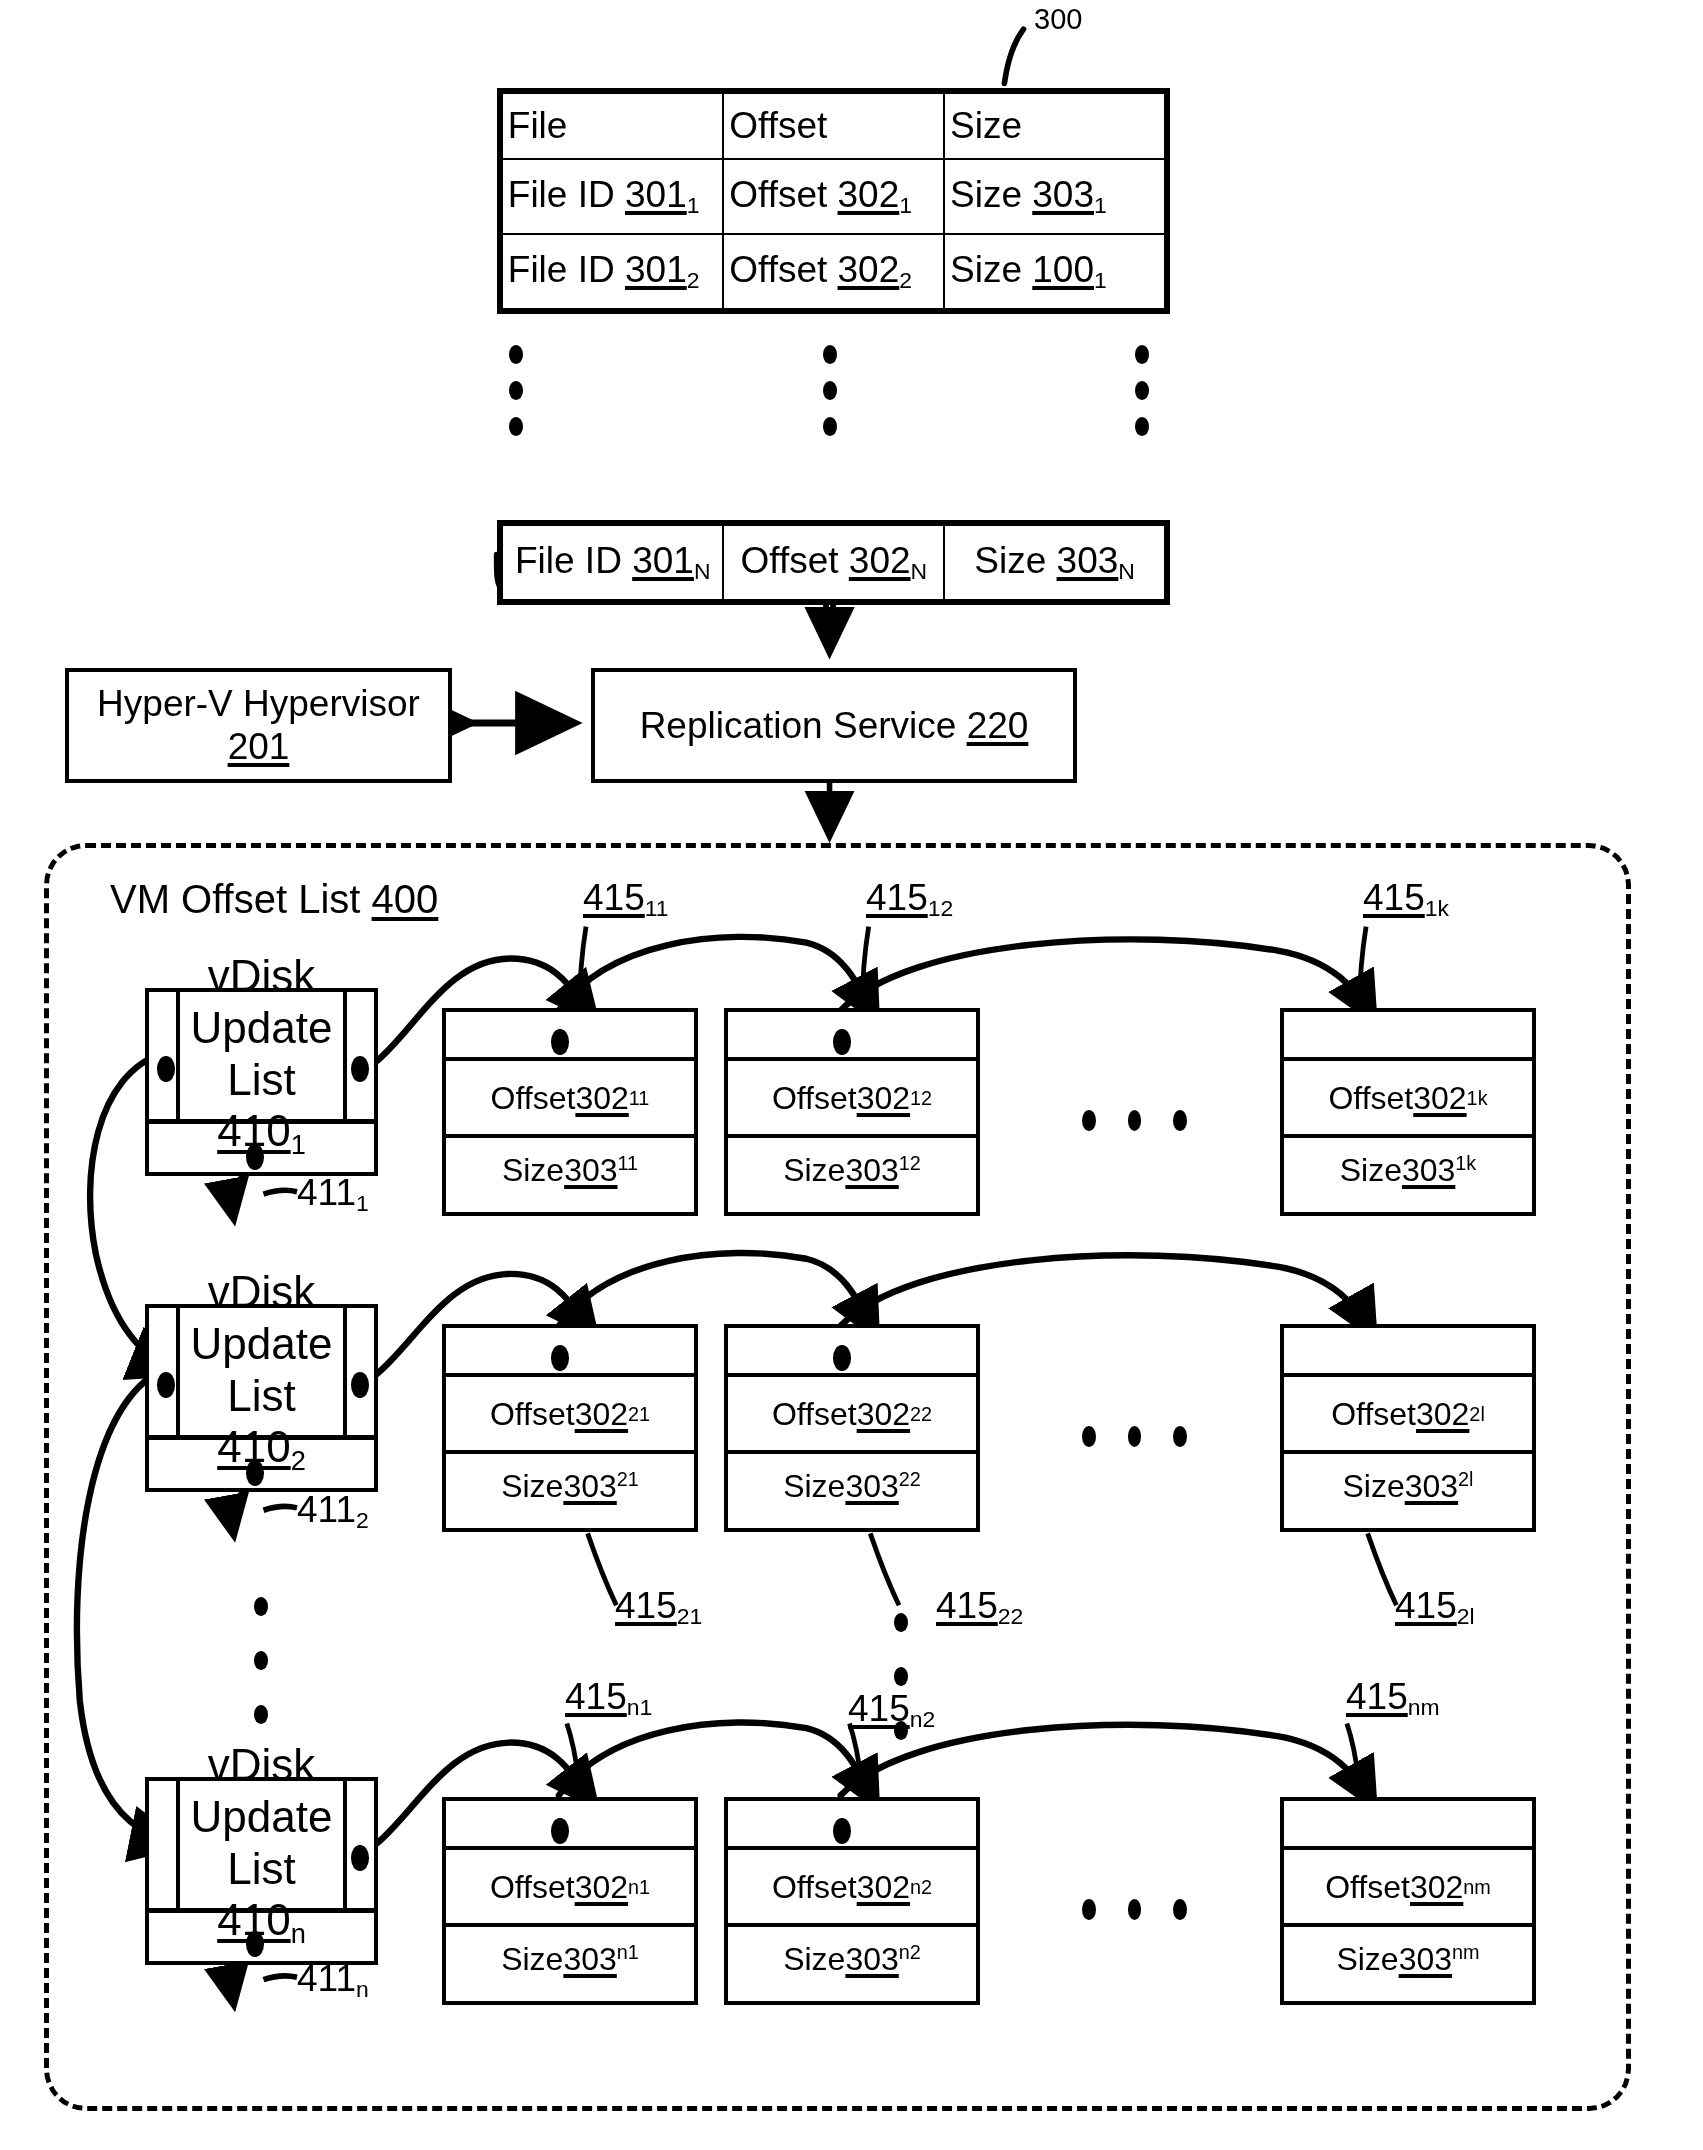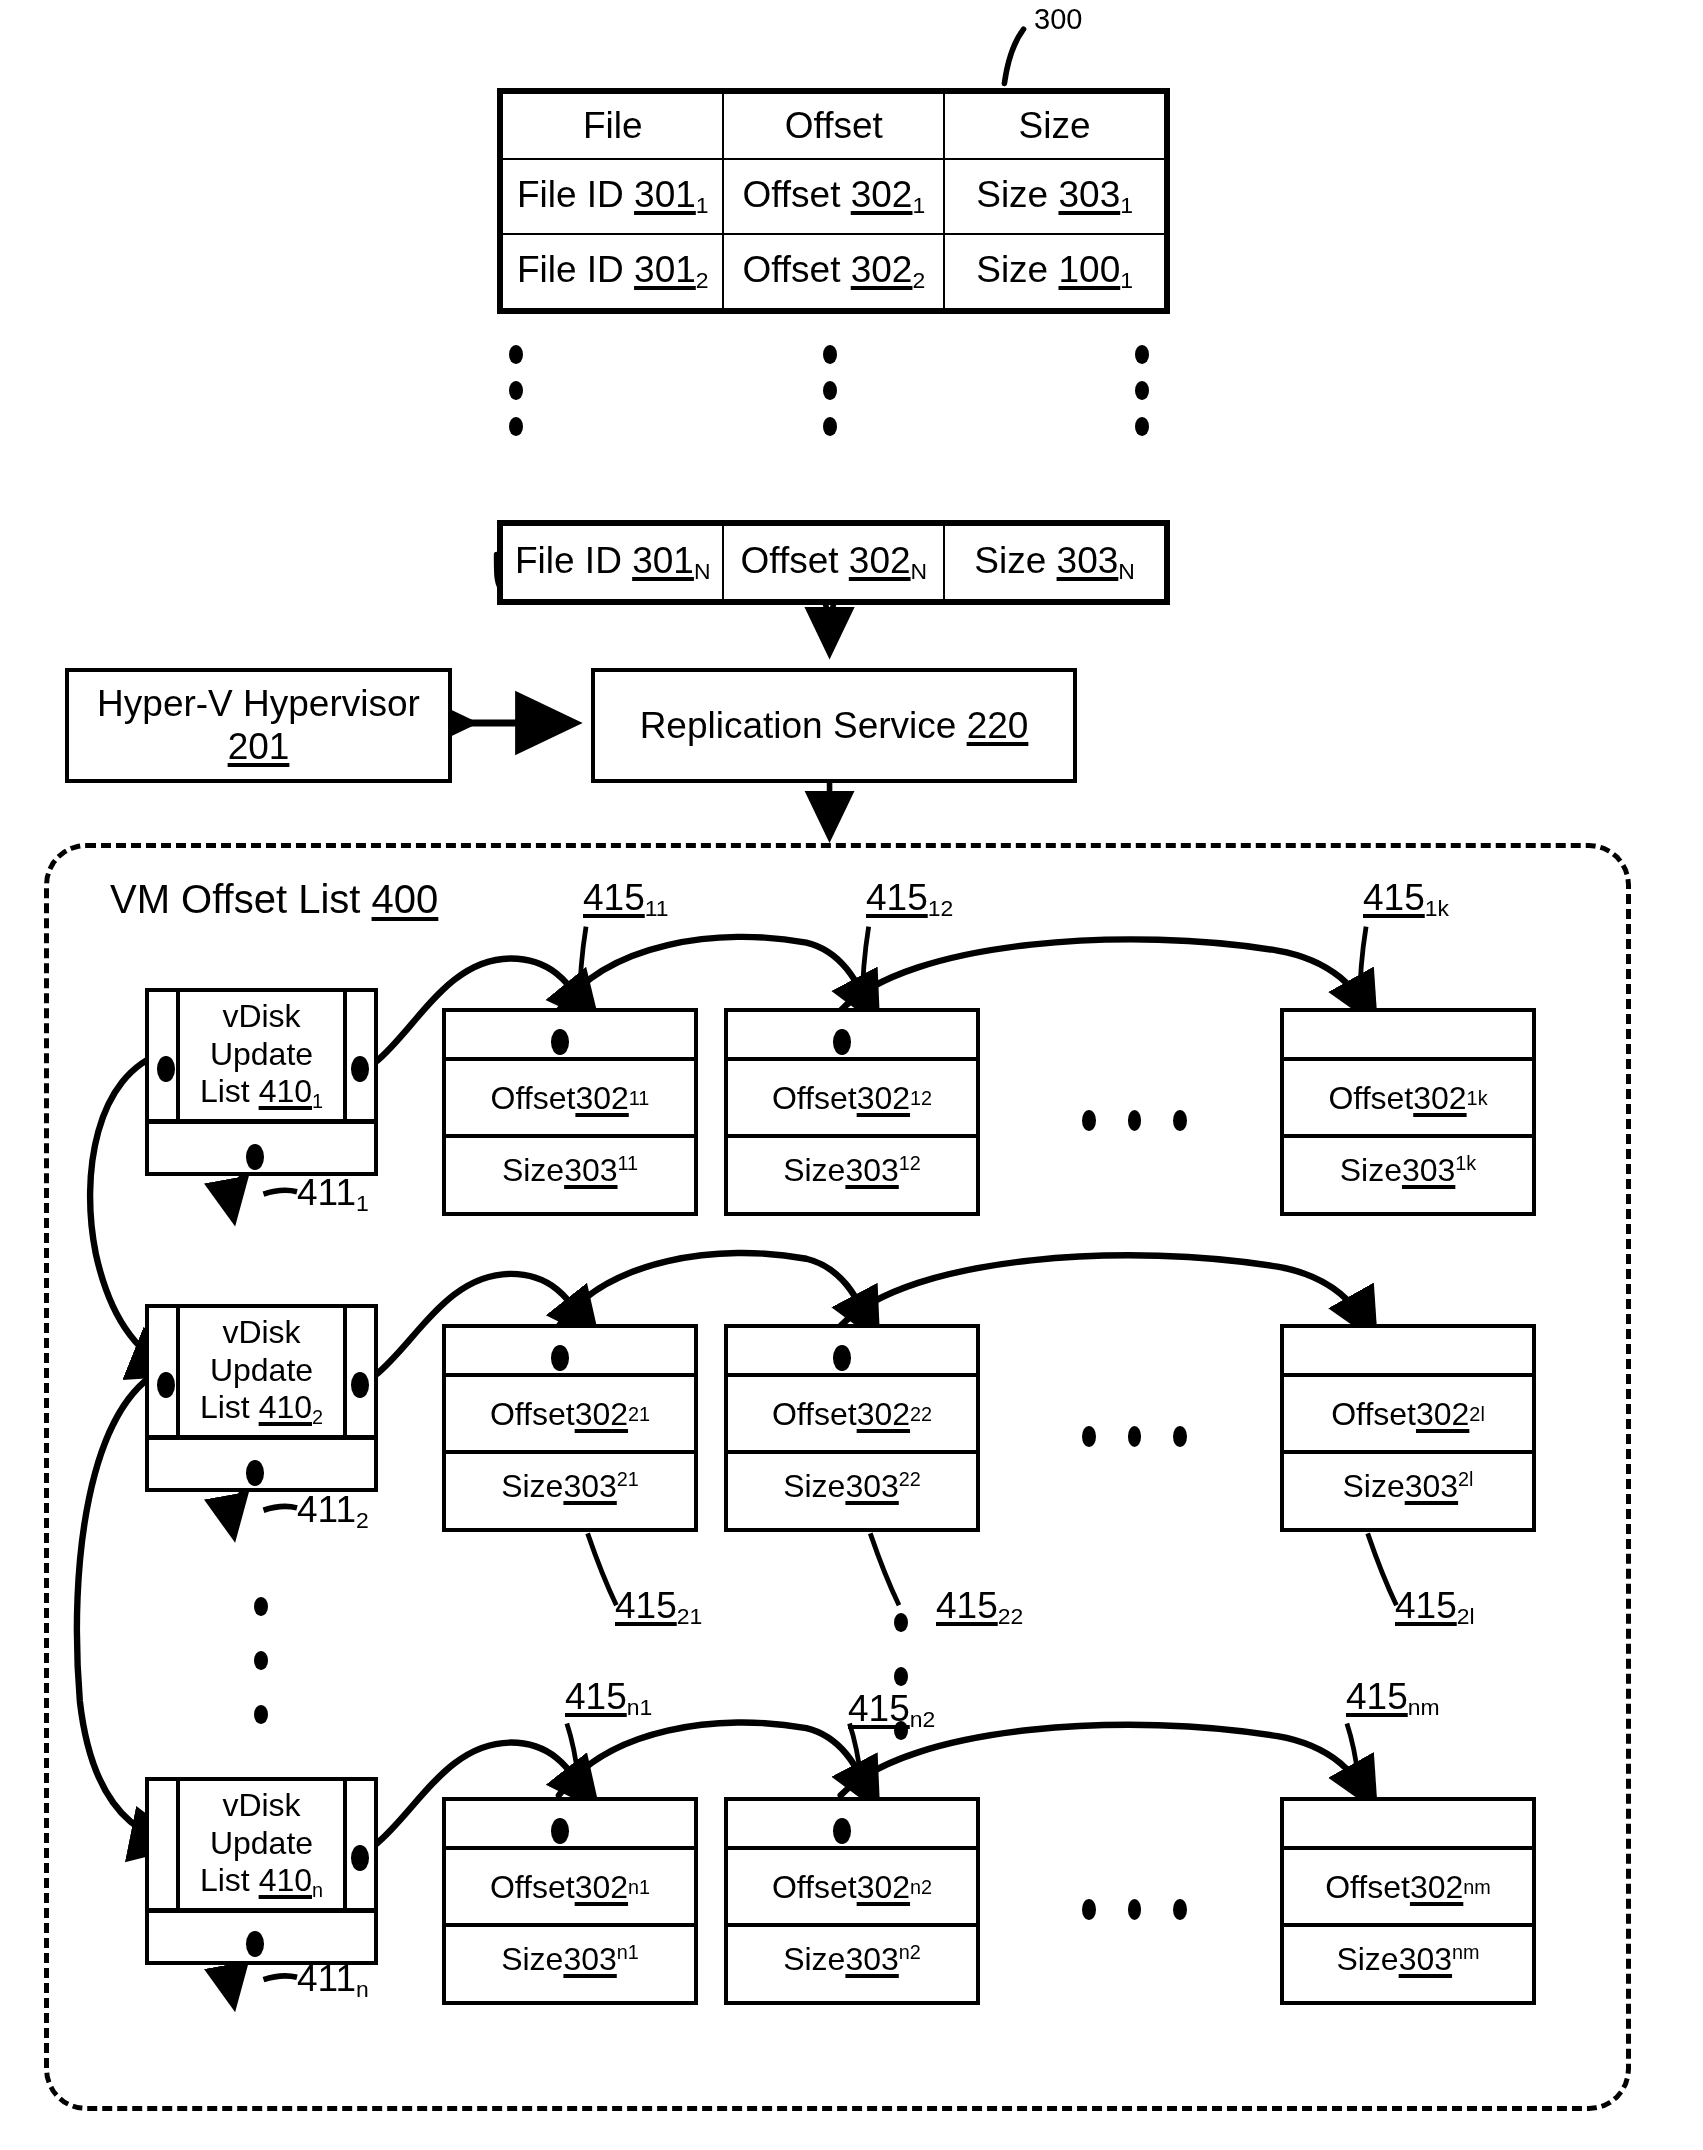--- a/index.html
+++ b/index.html
@@ -10,21 +10,21 @@
 
   
   .t{position:absolute;white-space:nowrap;line-height:1.05;}
   .ref{text-decoration:underline;text-underline-offset:4px;text-decoration-thickness:4px;}
   sub{font-size:.62em;vertical-align:-0.28em;letter-spacing:0;}
 
   
   #tbl{position:absolute;left:497px;top:88px;width:665px;border:4.8px solid #000;
        border-collapse:collapse;background:#fff;}
   #tbl table{border-collapse:collapse;width:100%;}
-  #tbl td{border:2.4px solid #000;text-align:center;font-size:37px;height:73px;padding:0 4.8px;}
+  #tbl td{border:2.4px solid #000;font-size:37px;height:73px;padding:0 4.8px;}
   #tbl td.hdr{height:64px;}
   #tbl-last{position:absolute;left:497px;top:520px;width:665px;border:4.8px solid #000;background:#fff;}
   #tbl-last table{border-collapse:collapse;width:100%;}
   #tbl-last td{border:2.4px solid #000;text-align:center;font-size:37px;height:73px;padding:0 3.2px;}
 
   .vdots{position:absolute;display:flex;flex-direction:column;gap:17px;align-items:center;}
   .vdots i{display:block;width:13.6px;height:19px;background:#000;border-radius:50%;}
   .hdots{position:absolute;display:flex;flex-direction:row;gap:32px;align-items:center;}
   .hdots i{display:block;width:13.6px;height:21px;background:#000;border-radius:50%;}
 
@@ -34,21 +34,21 @@
 
   
   #dashed{position:absolute;left:44px;top:843px;width:1577px;height:1258px;
           border:5.6px dashed #000;border-radius:42px;background:transparent;}
 
   
   .vnode{position:absolute;width:225px;height:180px;border:4.8px solid #000;background:#fff;}
   .vnode .inner{position:absolute;left:27px;top:0px;right:27px;height:127px;
                 border-left:4.8px solid #000;border-right:4.8px solid #000;border-bottom:4.8px solid #000;
                 display:flex;align-items:center;justify-content:center;text-align:center;
-                font-size:32px;line-height:1.18;}
+                font-size:44px;line-height:1.18;}
   .vnode .sep{position:absolute;left:0;right:0;top:127px;height:4.8px;background:#000;}
 
   
   .dnode{position:absolute;width:248px;height:200px;border:4.8px solid #000;background:#fff;}
   .dnode .slotA{position:absolute;left:0;right:0;top:0;height:45px;border-bottom:4.8px solid #000;}
   .dnode .slotB{position:absolute;left:0;right:0;top:50px;height:72px;border-bottom:4.8px solid #000;
                 display:flex;align-items:center;justify-content:center;font-size:32px;}
   .dnode .slotC{position:absolute;left:0;right:0;top:126px;bottom:0;
                 display:flex;align-items:flex-start;justify-content:center;font-size:32px;padding-top:14.4px;}
 

